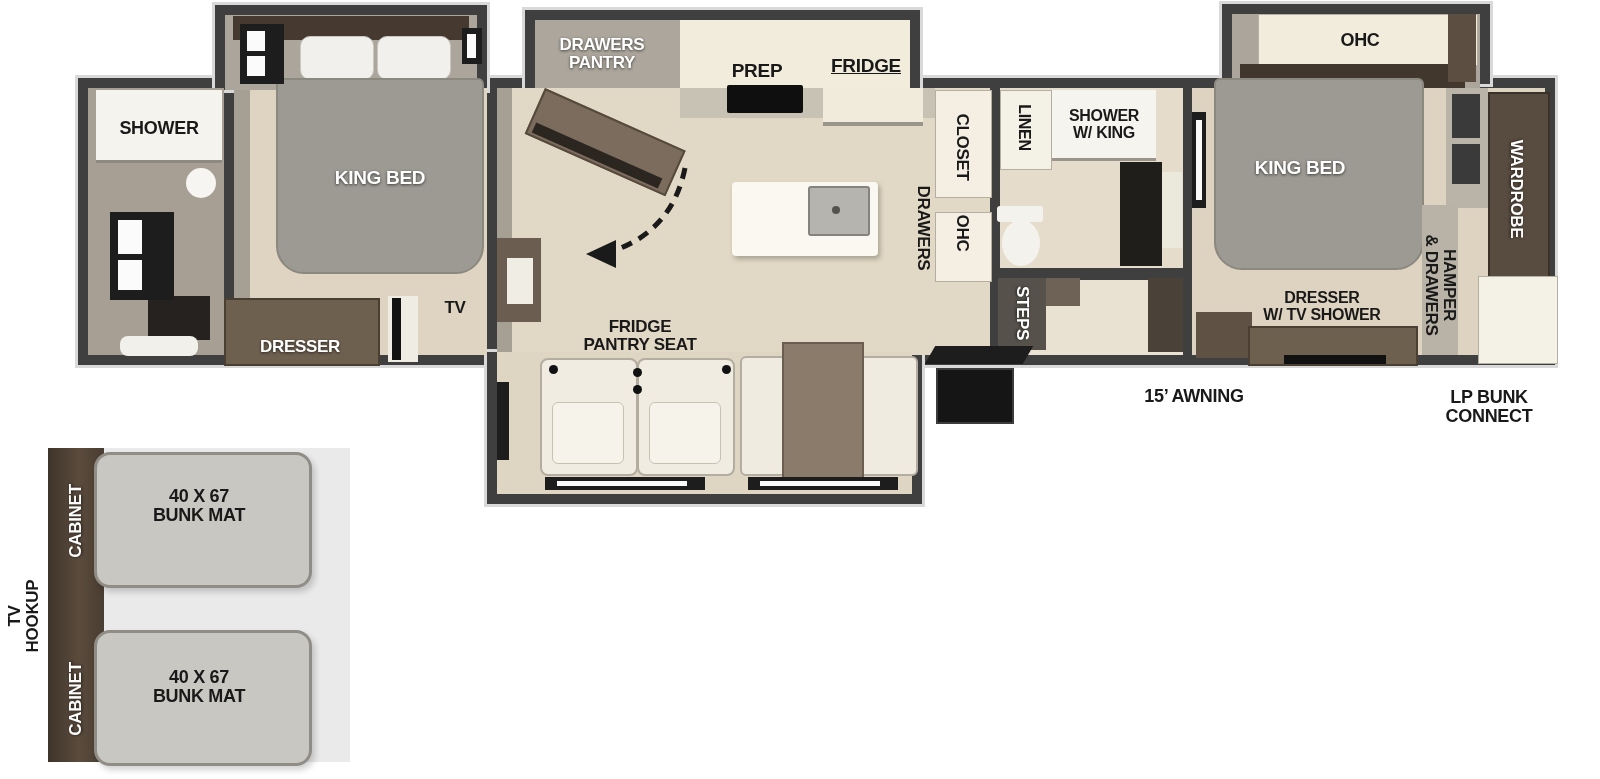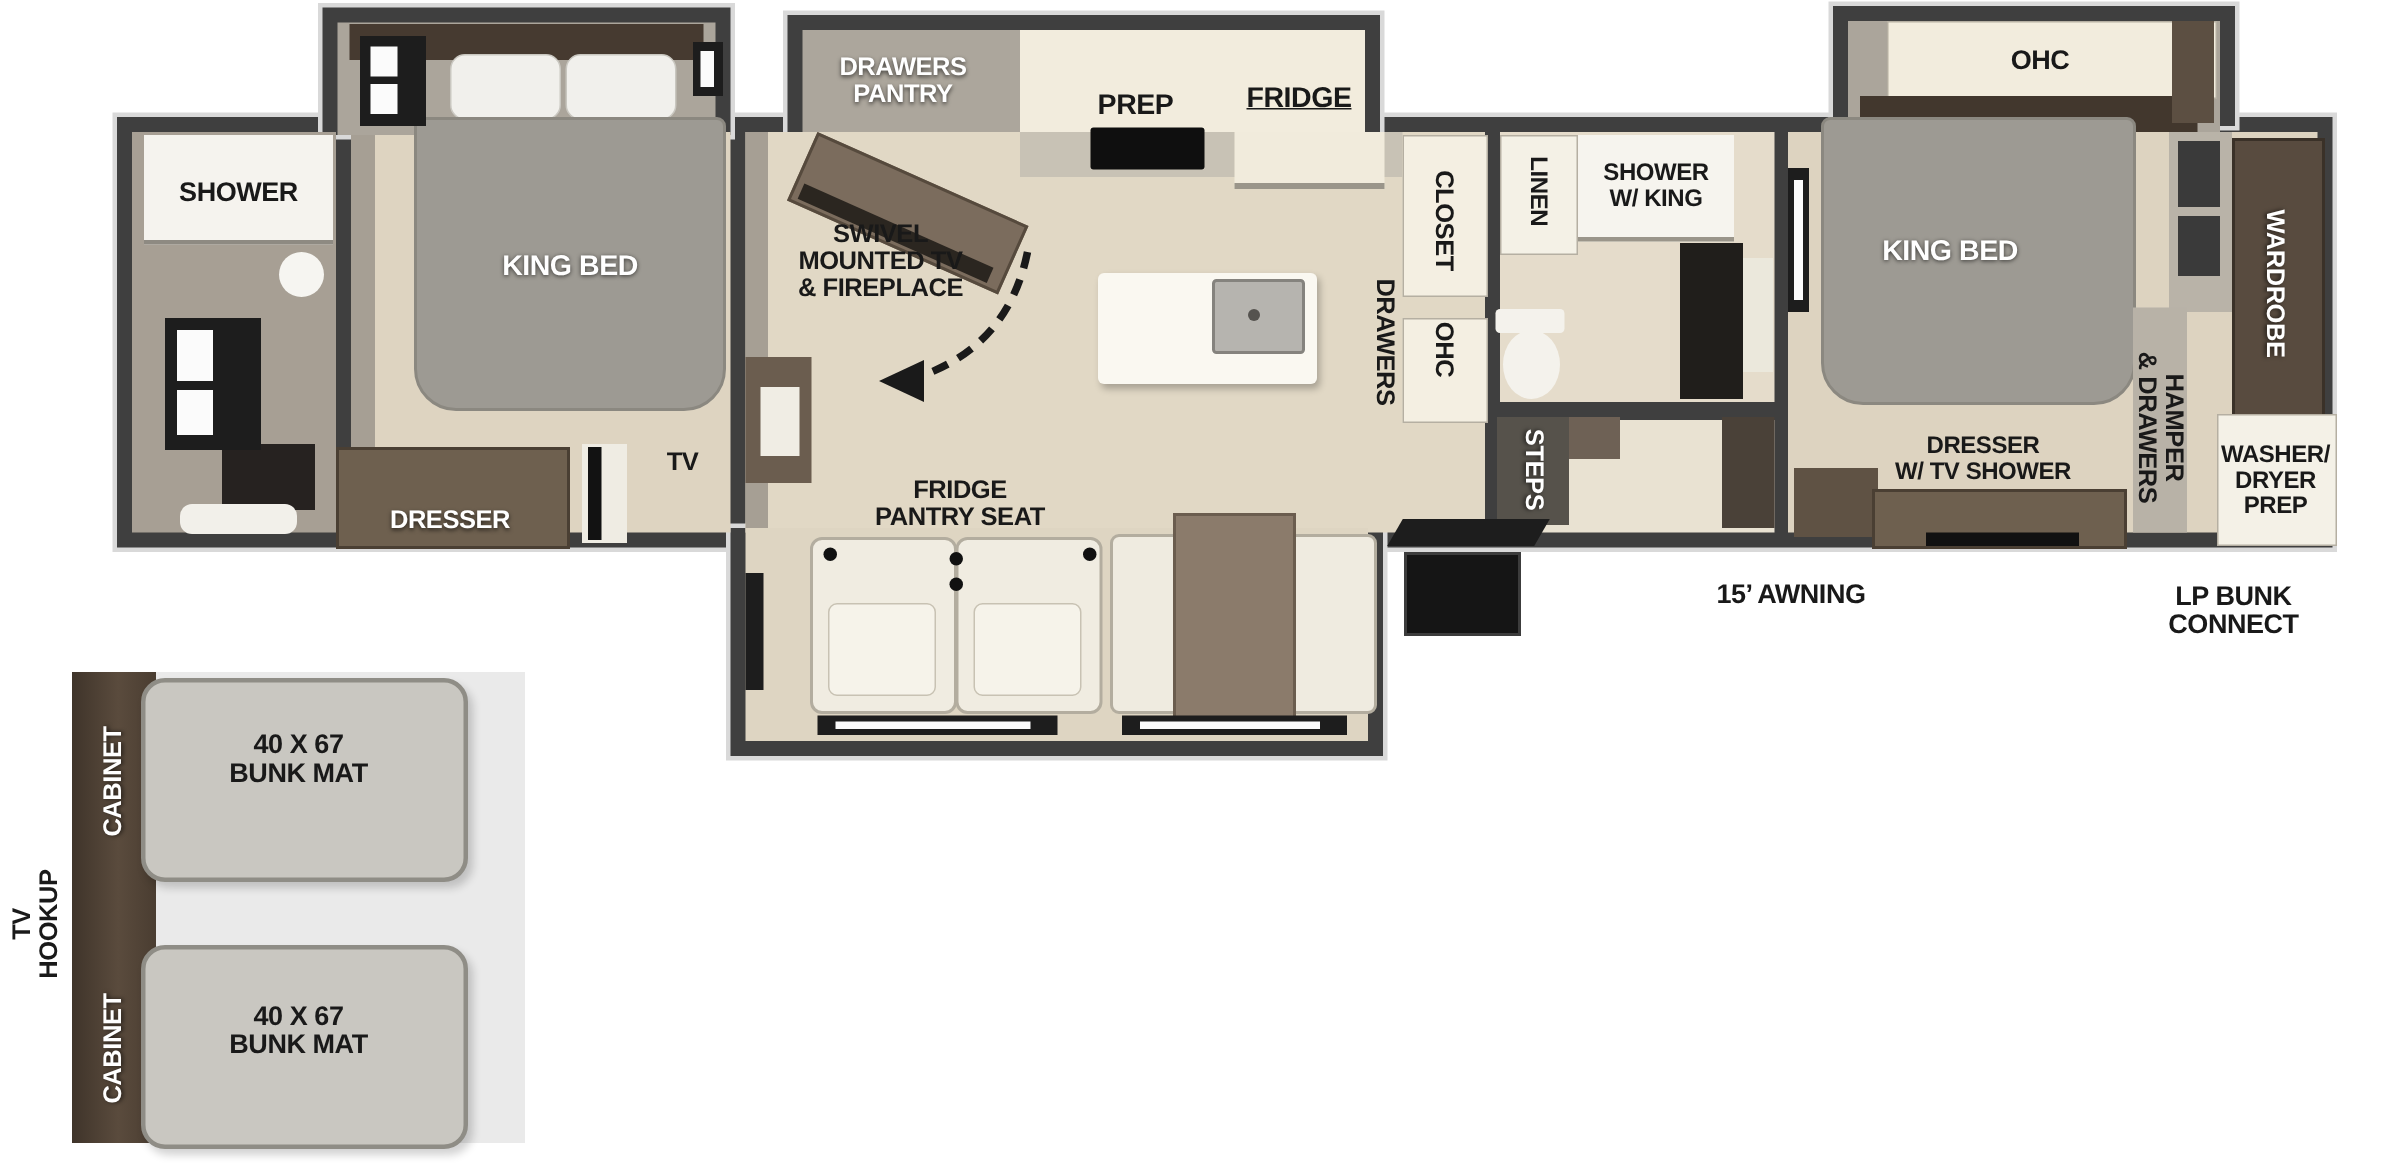--- a/index.html
+++ b/index.html
@@ -150,25 +150,20 @@
   <div class="lbl wlbl" style="left:310px;top:168px;width:140px;font-size:19px;">KING BED</div>
   <div class="lbl wlbl" style="left:230px;top:338px;width:140px;font-size:17px;">DRESSER</div>
   <div class="lbl" style="left:425px;top:299px;width:60px;font-size:17px;">TV</div>
 
   <div class="lbl wlbl" style="left:552px;top:36px;width:100px;font-size:17px;">
     <span class="ln">DRAWERS</span>
     <span class="ln">PANTRY</span>
   </div>
   <div class="lbl" style="left:707px;top:61px;width:100px;font-size:19px;">PREP</div>
   <div class="lbl" style="left:806px;top:56px;width:120px;font-size:19px;text-decoration:underline;">FRIDGE</div>
-  <div class="lbl" style="left:521px;top:147px;width:132px;font-size:17px;">
-    <span class="ln">SWIVEL</span>
-    <span class="ln">MOUNTED TV</span>
-    <span class="ln">&amp; FIREPLACE</span>
-  </div>
   <div class="lbl" style="left:572px;top:318px;width:136px;font-size:17px;">
     <span class="ln">FRIDGE</span>
     <span class="ln">PANTRY SEAT</span>
   </div>
 
   <div class="lbl rot90" style="left:912px;top:138px;width:100px;font-size:17px;">CLOSET</div>
   <div class="lbl rot90" style="left:868px;top:219px;width:110px;font-size:17px;">DRAWERS</div>
   <div class="lbl rot90" style="left:935px;top:224px;width:54px;font-size:17px;">OHC</div>
 
   <div class="lbl rot90" style="left:991px;top:119px;width:66px;font-size:16px;">LINEN</div>
@@ -182,25 +177,20 @@
   <div class="lbl wlbl" style="left:1230px;top:158px;width:140px;font-size:19px;">KING BED</div>
   <div class="lbl rot90 wlbl" style="left:1441px;top:180px;width:150px;font-size:17px;">WARDROBE</div>
   <div class="lbl rot90" style="left:1375px;top:267px;width:130px;font-size:17px;">
     <span class="ln">HAMPER</span>
     <span class="ln">&amp; DRAWERS</span>
   </div>
   <div class="lbl" style="left:1252px;top:290px;width:140px;font-size:16px;">
     <span class="ln">DRESSER</span>
     <span class="ln">W/ TV SHOWER</span>
   </div>
-  <div class="lbl" style="left:1462px;top:296px;width:110px;font-size:16px;">
-    <span class="ln">WASHER/</span>
-    <span class="ln">DRYER</span>
-    <span class="ln">PREP</span>
-  </div>
 
   <div class="lbl" style="left:1104px;top:387px;width:180px;font-size:18px;">15’ AWNING</div>
   <div class="lbl" style="left:1434px;top:388px;width:110px;font-size:18px;">
     <span class="ln">LP BUNK</span>
     <span class="ln">CONNECT</span>
   </div>
 
   <div class="lbl rotm90" style="left:-36px;top:598px;width:120px;font-size:17px;">
     <span class="ln">TV</span>
     <span class="ln">HOOKUP</span>

